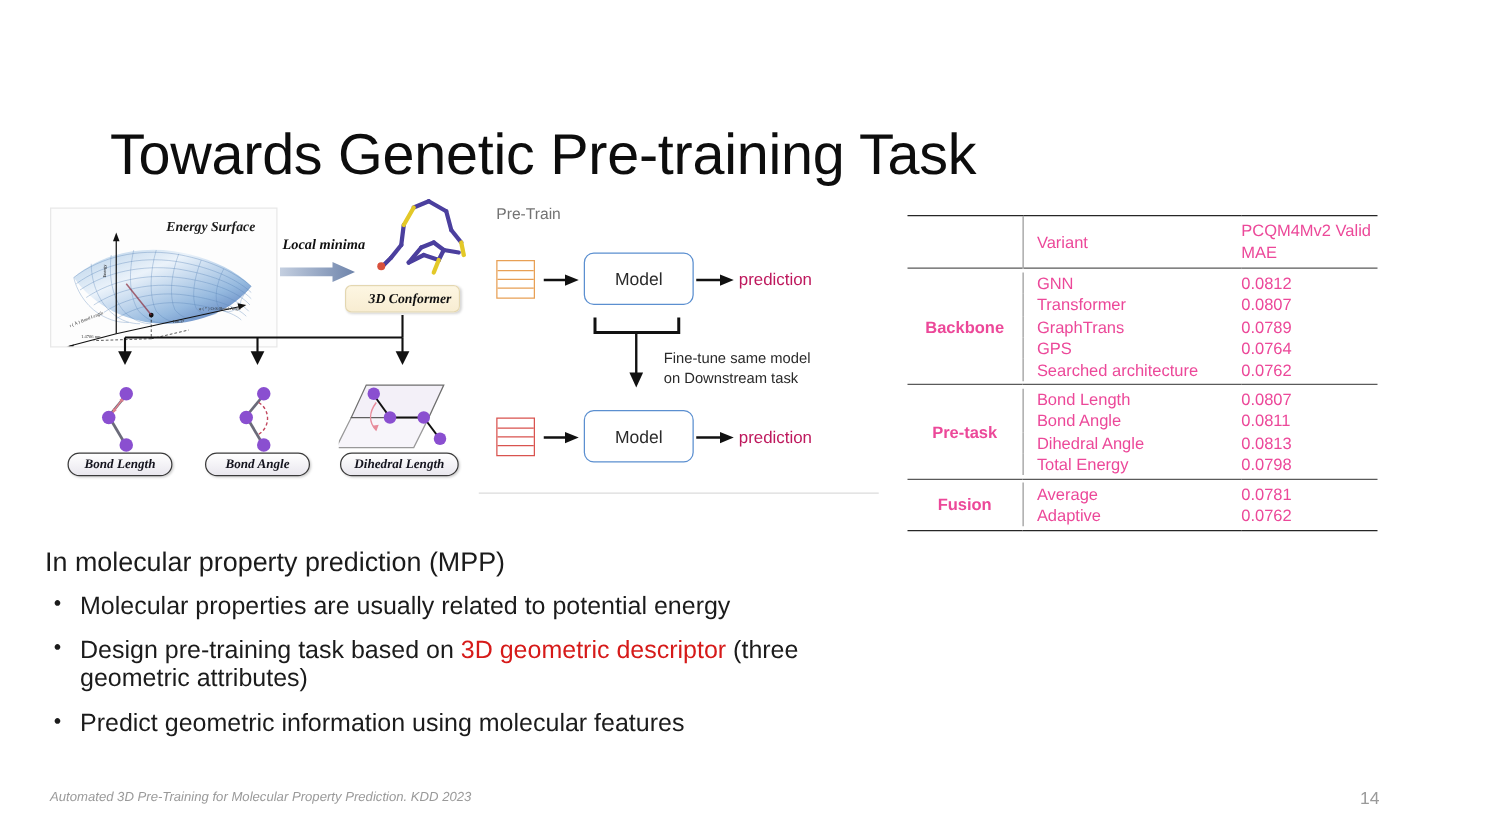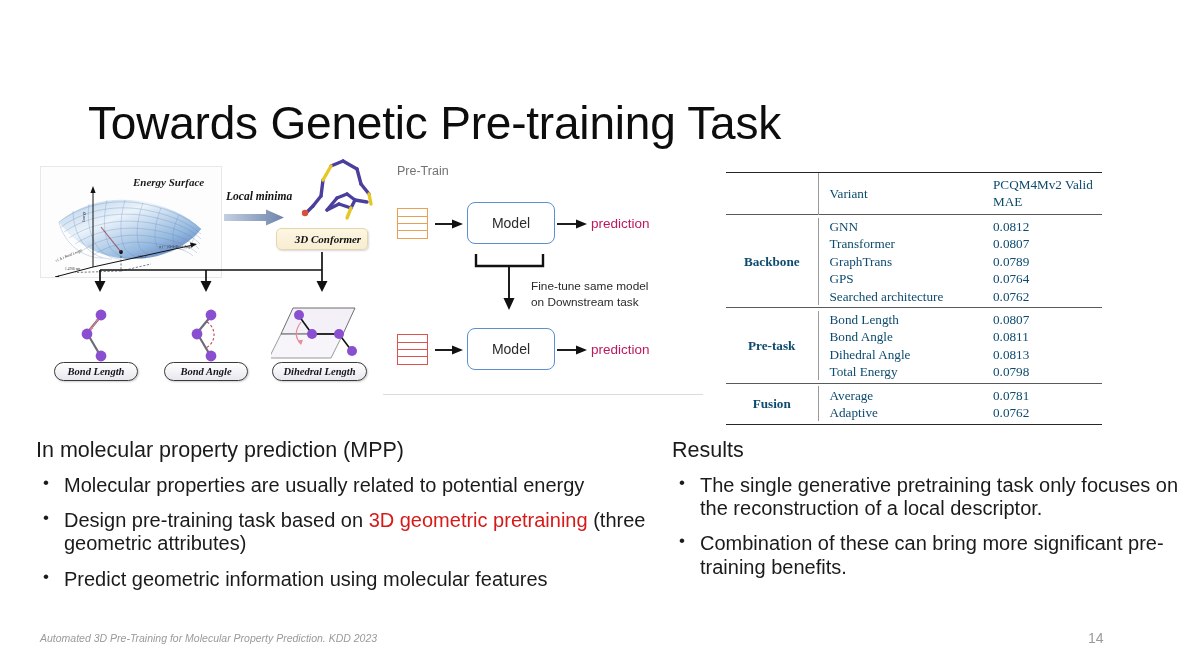--- a/index.html
+++ b/index.html
@@ -106,21 +106,21 @@
   }
   .arrow-svg { position: absolute; left: 0; top: 0; }
   .fig-rule {
     position: absolute; left: 383px; top: 394px; width: 320px;
     border-top: 1px solid #dcdcdc;
   }
 
   
   .rtable {
     position: absolute; left: 726px; top: 172px; width: 376px;
-    font-family: Liberation Serif, serif; color: #0c4a6e;
+    font-family: Liberation Sans, sans-serif; color: #ec4899;
   }
   .rtable table { border-collapse: collapse; width: 100%; }
   .rtable td, .rtable th {
     font-size: 13.2px; padding: 0; text-align: left; font-weight: 400;
     line-height: 17.2px; vertical-align: middle;
   }
   .rtable .c-group { width: 92px; text-align: center; font-weight: 700; }
   .rtable .c-variant { width: 175px; padding-left: 11px; border-left: 1.1px solid #9a9a9a; }
   .rtable .c-val { text-align: left; }
   .rule-top    { border-top: 1.8px solid #262626; }
@@ -464,29 +464,22 @@
             <td class="rule-bottom" colspan="3" style="height: 0px;"></td>
           </tr>
         </tbody>
     </table>
   </div>
 
   <div class="col col-left">
     <div class="col-head">In molecular property prediction (MPP)</div>
     <ul class="bullets" id="left-bullets">
         <li><span>Molecular properties are usually related to potential energy</span></li>
-        <li><span>Design pre-training task based on </span><span class="hl">3D geometric pretraining</span><span> (three geometric attributes)</span></li>
+        <li><span>Design pre-training task based on </span><span class="hl">3D geometric descriptor</span><span> (three geometric attributes)</span></li>
         <li><span>Predict geometric information using molecular features</span></li>
       </ul>
   </div>
 
-  <div class="col col-right">
-    <div class="col-head">Results</div>
-    <ul class="bullets" id="right-bullets">
-        <li><span>The single generative pretraining task only focuses on the reconstruction of a local descriptor.</span></li>
-        <li><span>Combination of these can bring more significant pre-training benefits.</span></li>
-      </ul>
-  </div>
 
   <div class="footer-cite">Automated 3D Pre-Training for Molecular Property Prediction. KDD 2023</div>
   <div class="footer-page">14</div>
 
 </div>
 
 </body></html>

